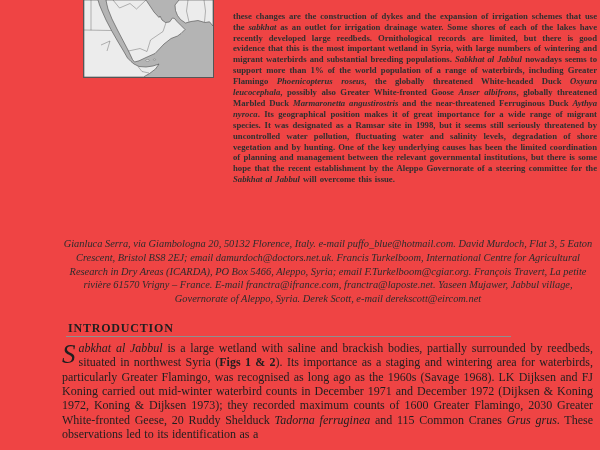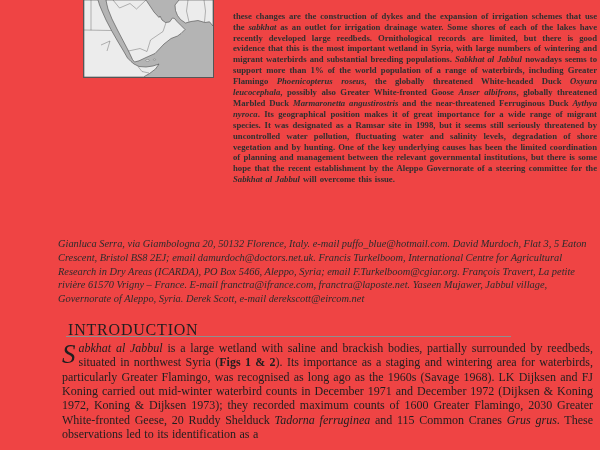--- a/index.html
+++ b/index.html
@@ -13,25 +13,25 @@
   }
   .map-figure svg { display:block; width:100%; height:100%; }
   .abstract {
     position:absolute; left:233px; top:2px; width:364px;
     font-weight:bold; font-size:8.7px; line-height:10.9px;
     text-align:justify; word-spacing:0.9px; color:#303030;
   }
   .authors {
     position:absolute; left:58px; top:227px; width:540px;
     font-style:italic; font-size:10.4px; line-height:13.6px;
-    color:#2c2c2c;
+    text-align:center; color:#2c2c2c;
   }
   .intro-heading {
     position:absolute; left:68px; top:321px;
-    font-weight:normal; font-size:16px; letter-spacing:0.8px; color:#1f1f1f;
+    font-weight:bold; font-size:12px; letter-spacing:0.8px; color:#1f1f1f;
   }
   .heading-rule {
     position:absolute; left:66px; top:336px; width:445px; height:1px;
     background:#8f8f8f;
   }
   .intro-body {
     position:absolute; left:62px; top:341px; width:531px; height:112px;
     font-size:12px; line-height:14.35px; text-align:justify;
     word-spacing:0.5px; color:#1f1f1f; overflow:hidden;
   }

